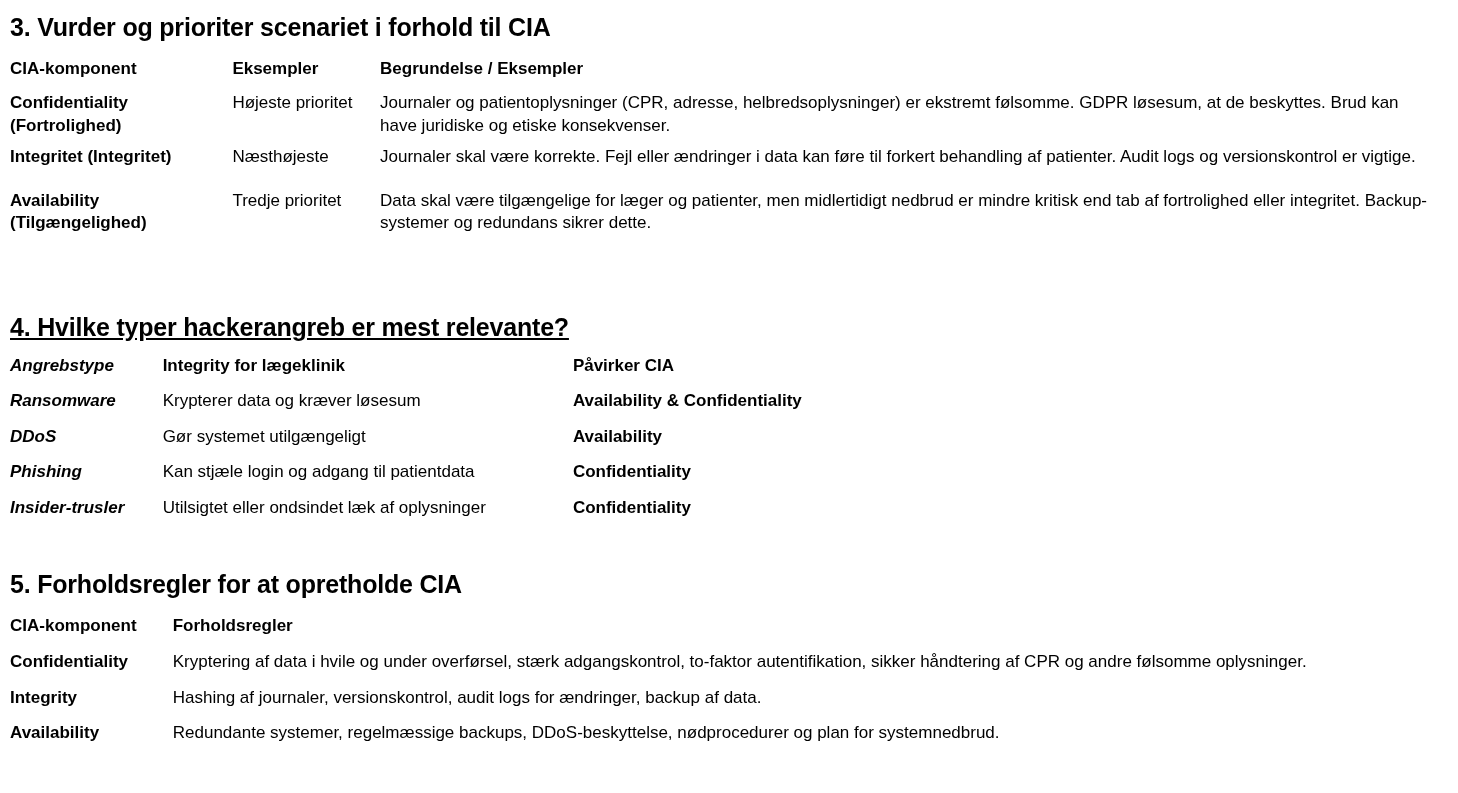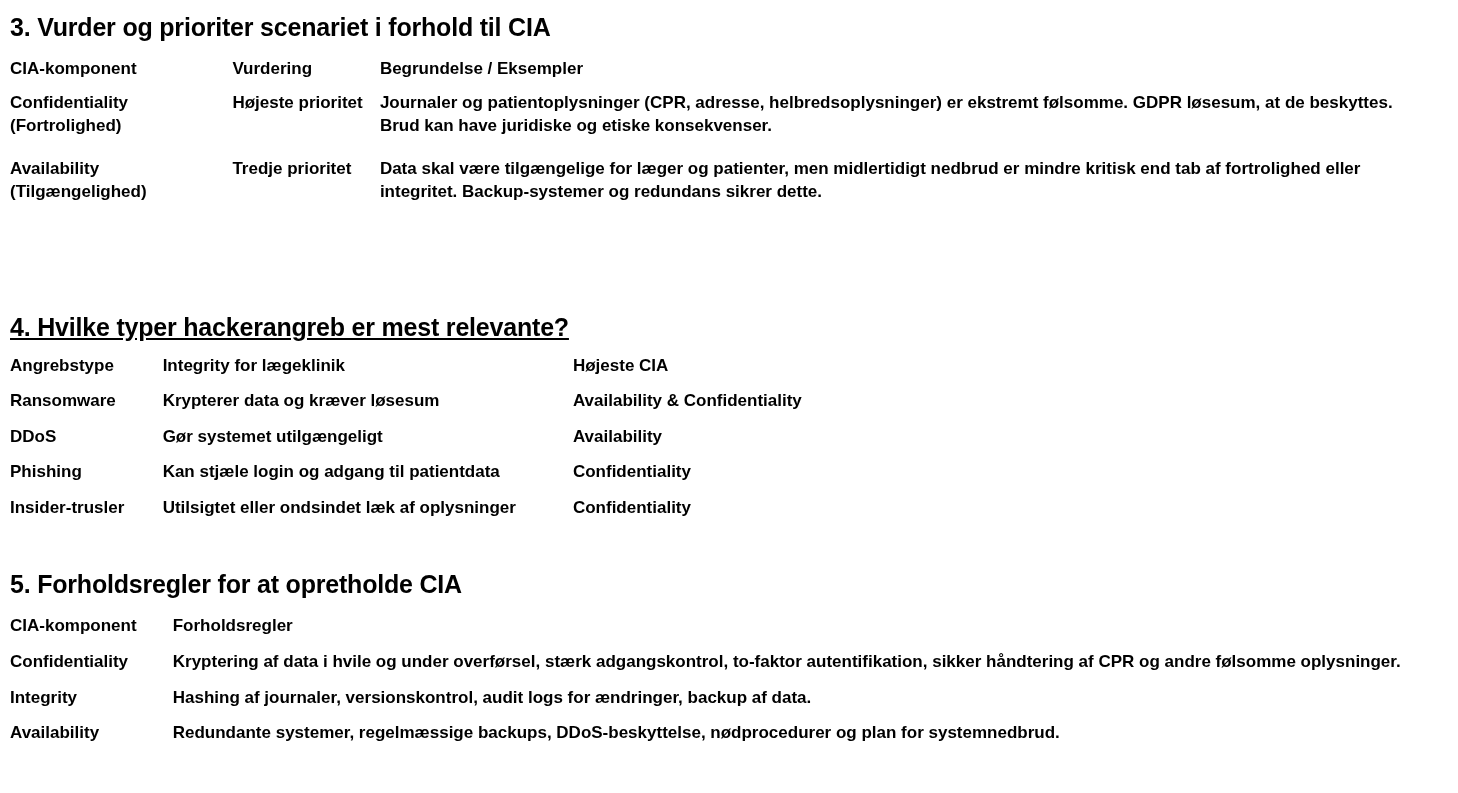--- a/index.html
+++ b/index.html
@@ -34,21 +34,21 @@
 
   table {
     border-collapse: collapse;
     font-size: 17px;
     line-height: 1.32;
   }
   table td, table th {
     text-align: left;
     vertical-align: top;
     padding: 0;
-    font-weight: bold;
+    font-weight: normal;
   }
   .hdr { font-weight: bold; }
   .bold { font-weight: bold; margin-left: 24px; }
 
   
   #table3 {
     position: absolute;
     left: 10px;
     top: 58px;
     width: 1420px;
@@ -61,21 +61,21 @@
   #table3 tr.r3 td { padding-top: 12px; }
 
   
   #table4 {
     position: absolute;
     left: 10px;
     top: 355px;
     width: 1000px;
   }
   #table4 td { padding: 0 0 13px 0; }
-  #table4 .c1 { width: 145px; padding-right: 8px; }
+  #table4 .c1 { width: 145px; padding-right: 8px; font-style: italic; }
   #table4 .c2 { width: 405px; padding-right: 8px; }
   #table4 .c3 { width: 440px; }
 
   
   #table5 {
     position: absolute;
     left: 10px;
     top: 615px;
     width: 1420px;
   }
@@ -88,44 +88,49 @@
 <body>
 
 <div class="page">
 
   <h2 class="section-title sec3-title">3. Vurder og prioriter scenariet i forhold til CIA</h2>
 
   <table id="table3">
     <tbody>
       <tr class="hdrrow">
         <td class="c1 hdr">CIA-komponent</td>
-        <td class="c2 hdr">Vurdering</td>
+        <td class="c2 hdr">Eksempler</td>
         <td class="c3 hdr">Begrundelse / Eksempler</td>
       </tr>
       <tr class="r1">
         <td class="c1 bold">Confidentiality (Fortrolighed)</td>
         <td class="c2">Højeste prioritet</td>
         <td class="c3">Journaler og patientoplysninger (CPR, adresse, helbredsoplysninger) er ekstremt følsomme. GDPR løsesum, at de beskyttes. Brud kan have juridiske og etiske konsekvenser.</td>
+      </tr>
+      <tr class="r2">
+        <td class="c1 bold">Integritet (Integritet)</td>
+        <td class="c2">Næsthøjeste</td>
+        <td class="c3">Journaler skal være korrekte. Fejl eller ændringer i data kan føre til forkert behandling af patienter. Audit logs og versionskontrol er vigtige.</td>
       </tr>
       <tr class="r3">
         <td class="c1 bold">Availability (Tilgængelighed)</td>
         <td class="c2">Tredje prioritet</td>
         <td class="c3">Data skal være tilgængelige for læger og patienter, men midlertidigt nedbrud er mindre kritisk end tab af fortrolighed eller integritet. Backup-systemer og redundans sikrer dette.</td>
       </tr>
     </tbody>
   </table>
 
   <h2 class="section-title sec4-title">4. Hvilke typer hackerangreb er mest relevante?</h2>
 
   <table id="table4">
     <tbody>
       <tr class="hdrrow">
         <td class="c1 hdr">Angrebstype</td>
         <td class="c2 hdr">Integrity for lægeklinik</td>
-        <td class="c3 hdr">Højeste CIA</td>
+        <td class="c3 hdr">Påvirker CIA</td>
       </tr>
       <tr>
         <td class="c1 bold">Ransomware</td>
         <td class="c2">Krypterer data og kræver løsesum</td>
         <td class="c3 bold">Availability &amp; Confidentiality</td>
       </tr>
       <tr>
         <td class="c1 bold">DDoS</td>
         <td class="c2">Gør systemet utilgængeligt</td>
         <td class="c3 bold">Availability</td>

